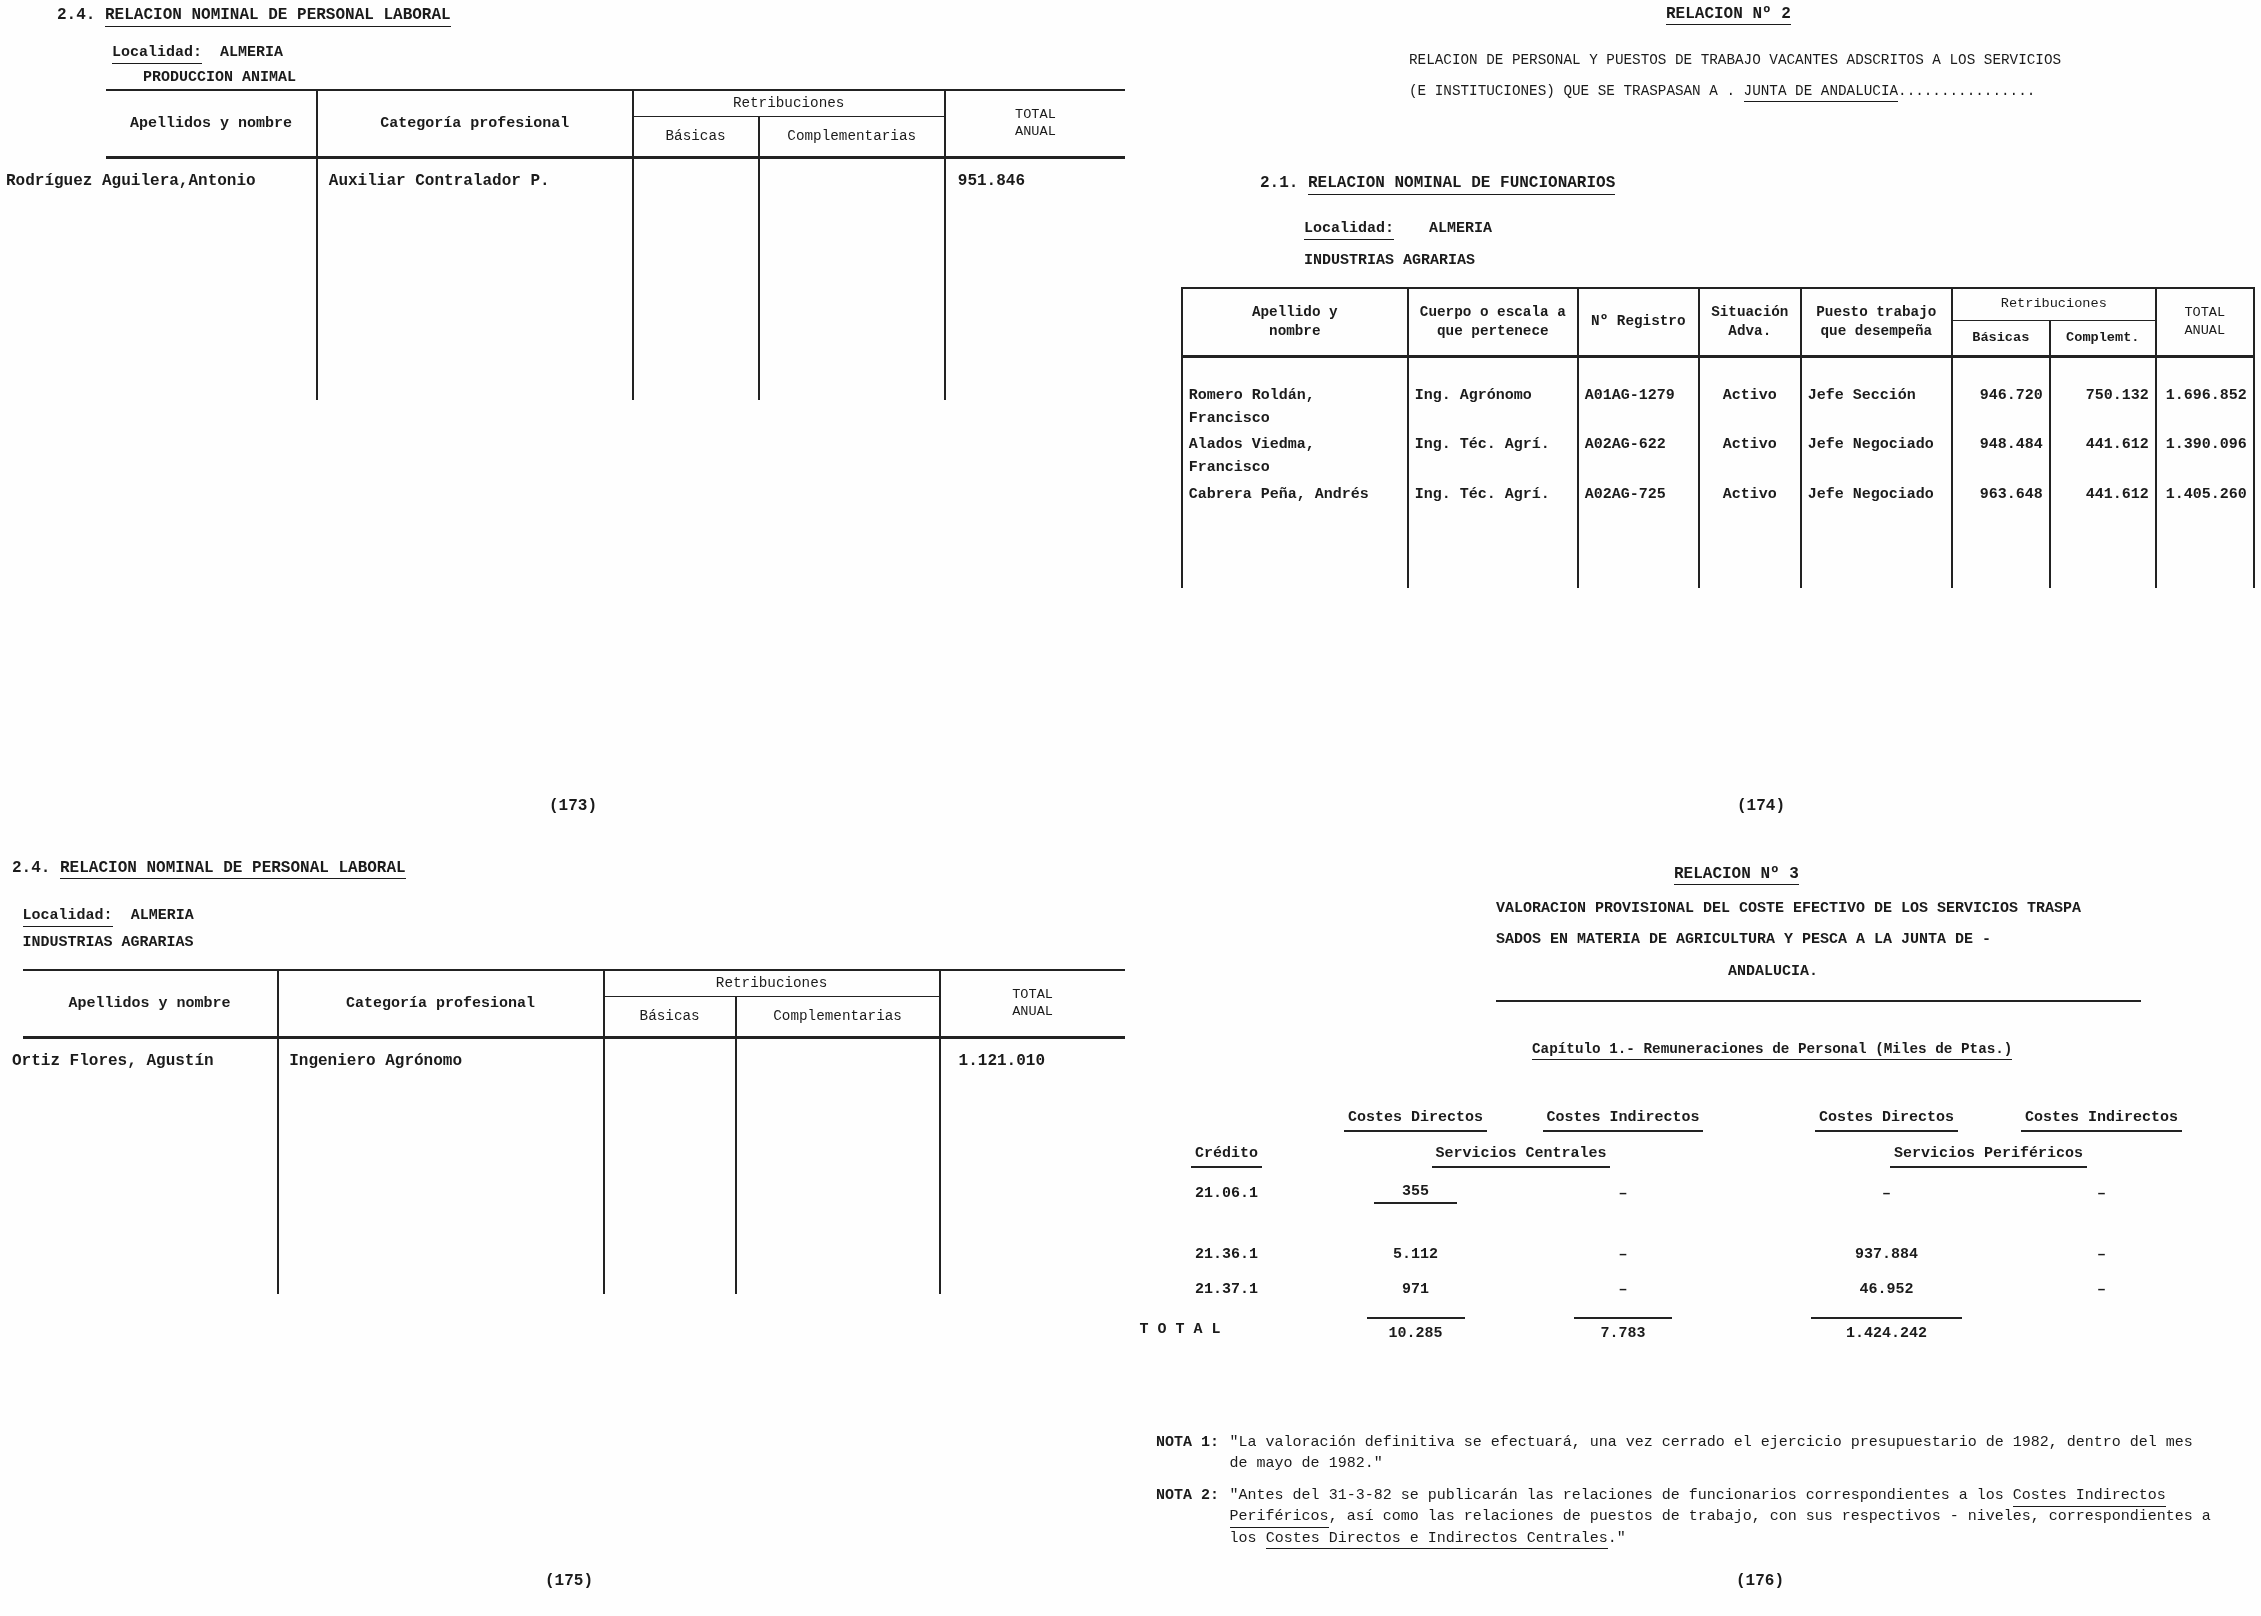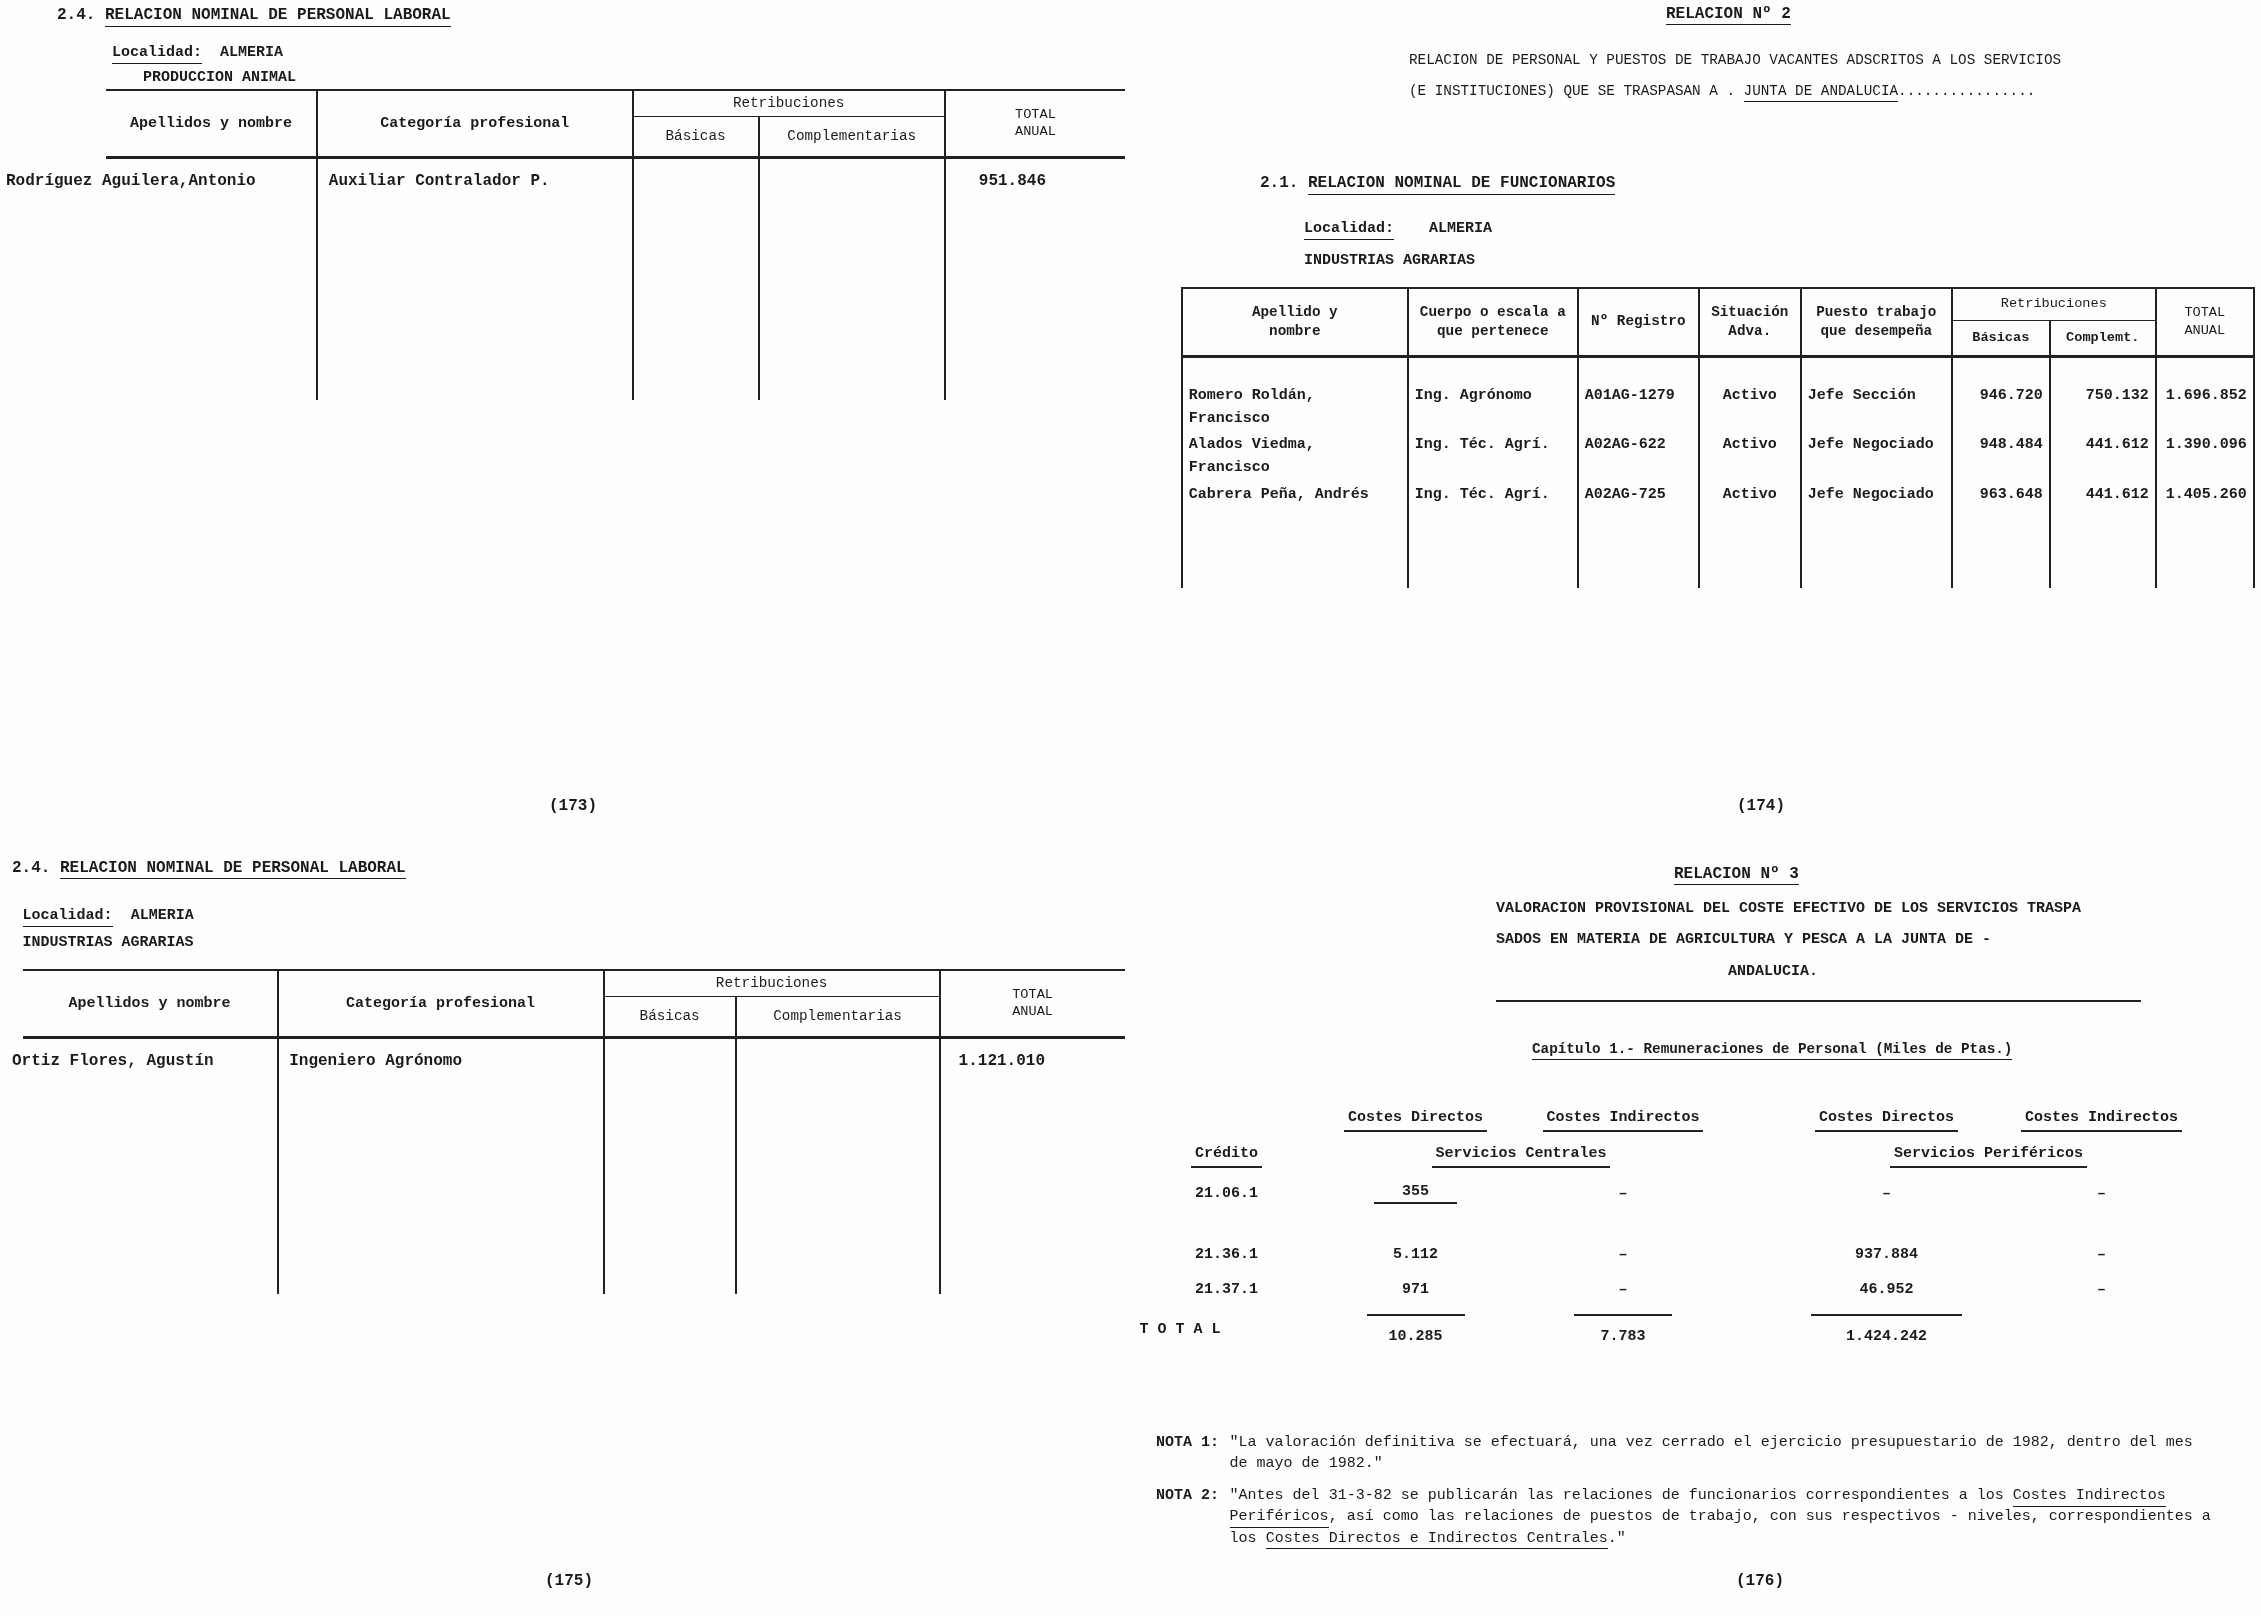--- a/index.html
+++ b/index.html
@@ -21,21 +21,21 @@
   .sub{border-bottom:1.5px solid #222}
 
   .lab td{vertical-align:top;padding-top:13.6px;font-weight:bold;font-size:16px}
   .func td{font-weight:bold;font-size:15px;padding:1.5px 6px;vertical-align:top;line-height:1.55}
   .func tbody tr.first td{padding-top:26px}
   .tl{text-align:left}.tc{text-align:center}.tr{text-align:right}
 
   .cost th{font-size:15px;font-weight:bold;vertical-align:top}
   .cost td{font-size:15px;font-weight:bold;text-align:center;vertical-align:middle}
   .uline{display:inline-block;border-bottom:2.3px solid #222;padding:0 3.8px 2.3px}
-  .sum-top{display:inline-block;border-top:2.3px solid #222;padding:12px 9px 0;min-width:98px;}
+  .sum-top{display:inline-block;border-top:2.3px solid #222;padding:6px 9px 0;min-width:98px;}
   .sum-under{display:inline-block;border-bottom:2.3px solid #222;padding:0 9px 2.3px;min-width:83px;text-align:center}
 
   .h-section{font-size:16px;font-weight:bold}
   .meta{font-size:15px;font-weight:bold}
   .pagenum{font-size:16px;font-weight:bold}
   .intro{font-size:14.3px;line-height:1.4}
   .note{display:flex;gap:10.6px;font-size:15px;line-height:1.42}
   .note-label{font-weight:bold;white-space:nowrap}
   .note-text{flex:1}
   .rule{border-top:2.3px solid #222}
@@ -76,21 +76,21 @@
           <th class="bl hvy" style="font-size:14.3px;font-weight:normal">Básicas</th>
           <th class="bl hvy" style="font-size:14.3px;font-weight:normal">Complementarias</th>
         </tr>
       </thead>
       <tbody>
         <tr style="height:243px">
           <td><span class="nowrap" style="display:inline-block;margin-left:-100px">Rodríguez Aguilera,Antonio</span></td>
           <td class="bl" style="padding-left:10.6px">Auxiliar Contralador P.</td>
           <td class="bl"></td>
           <td class="bl"></td>
-          <td class="bl" style="padding-left:33px">951.846</td>
+          <td class="bl" style="padding-left:12px">951.846</td>
         </tr>
       </tbody>
     </table>
 
     <div class="abs pagenum" style="left:549px;top:797px">(173)</div>
   </section>
 
   <section class="abs" style="left:1177px;top:0;width:1084px;height:837px">
     <div class="abs b ub" style="left:489px;top:4.5px;font-size:16px">RELACION Nº 2</div>
     <div class="abs intro" style="left:232px;top:50px">RELACION DE PERSONAL Y PUESTOS DE TRABAJO VACANTES ADSCRITOS A LOS SERVICIOS</div>

